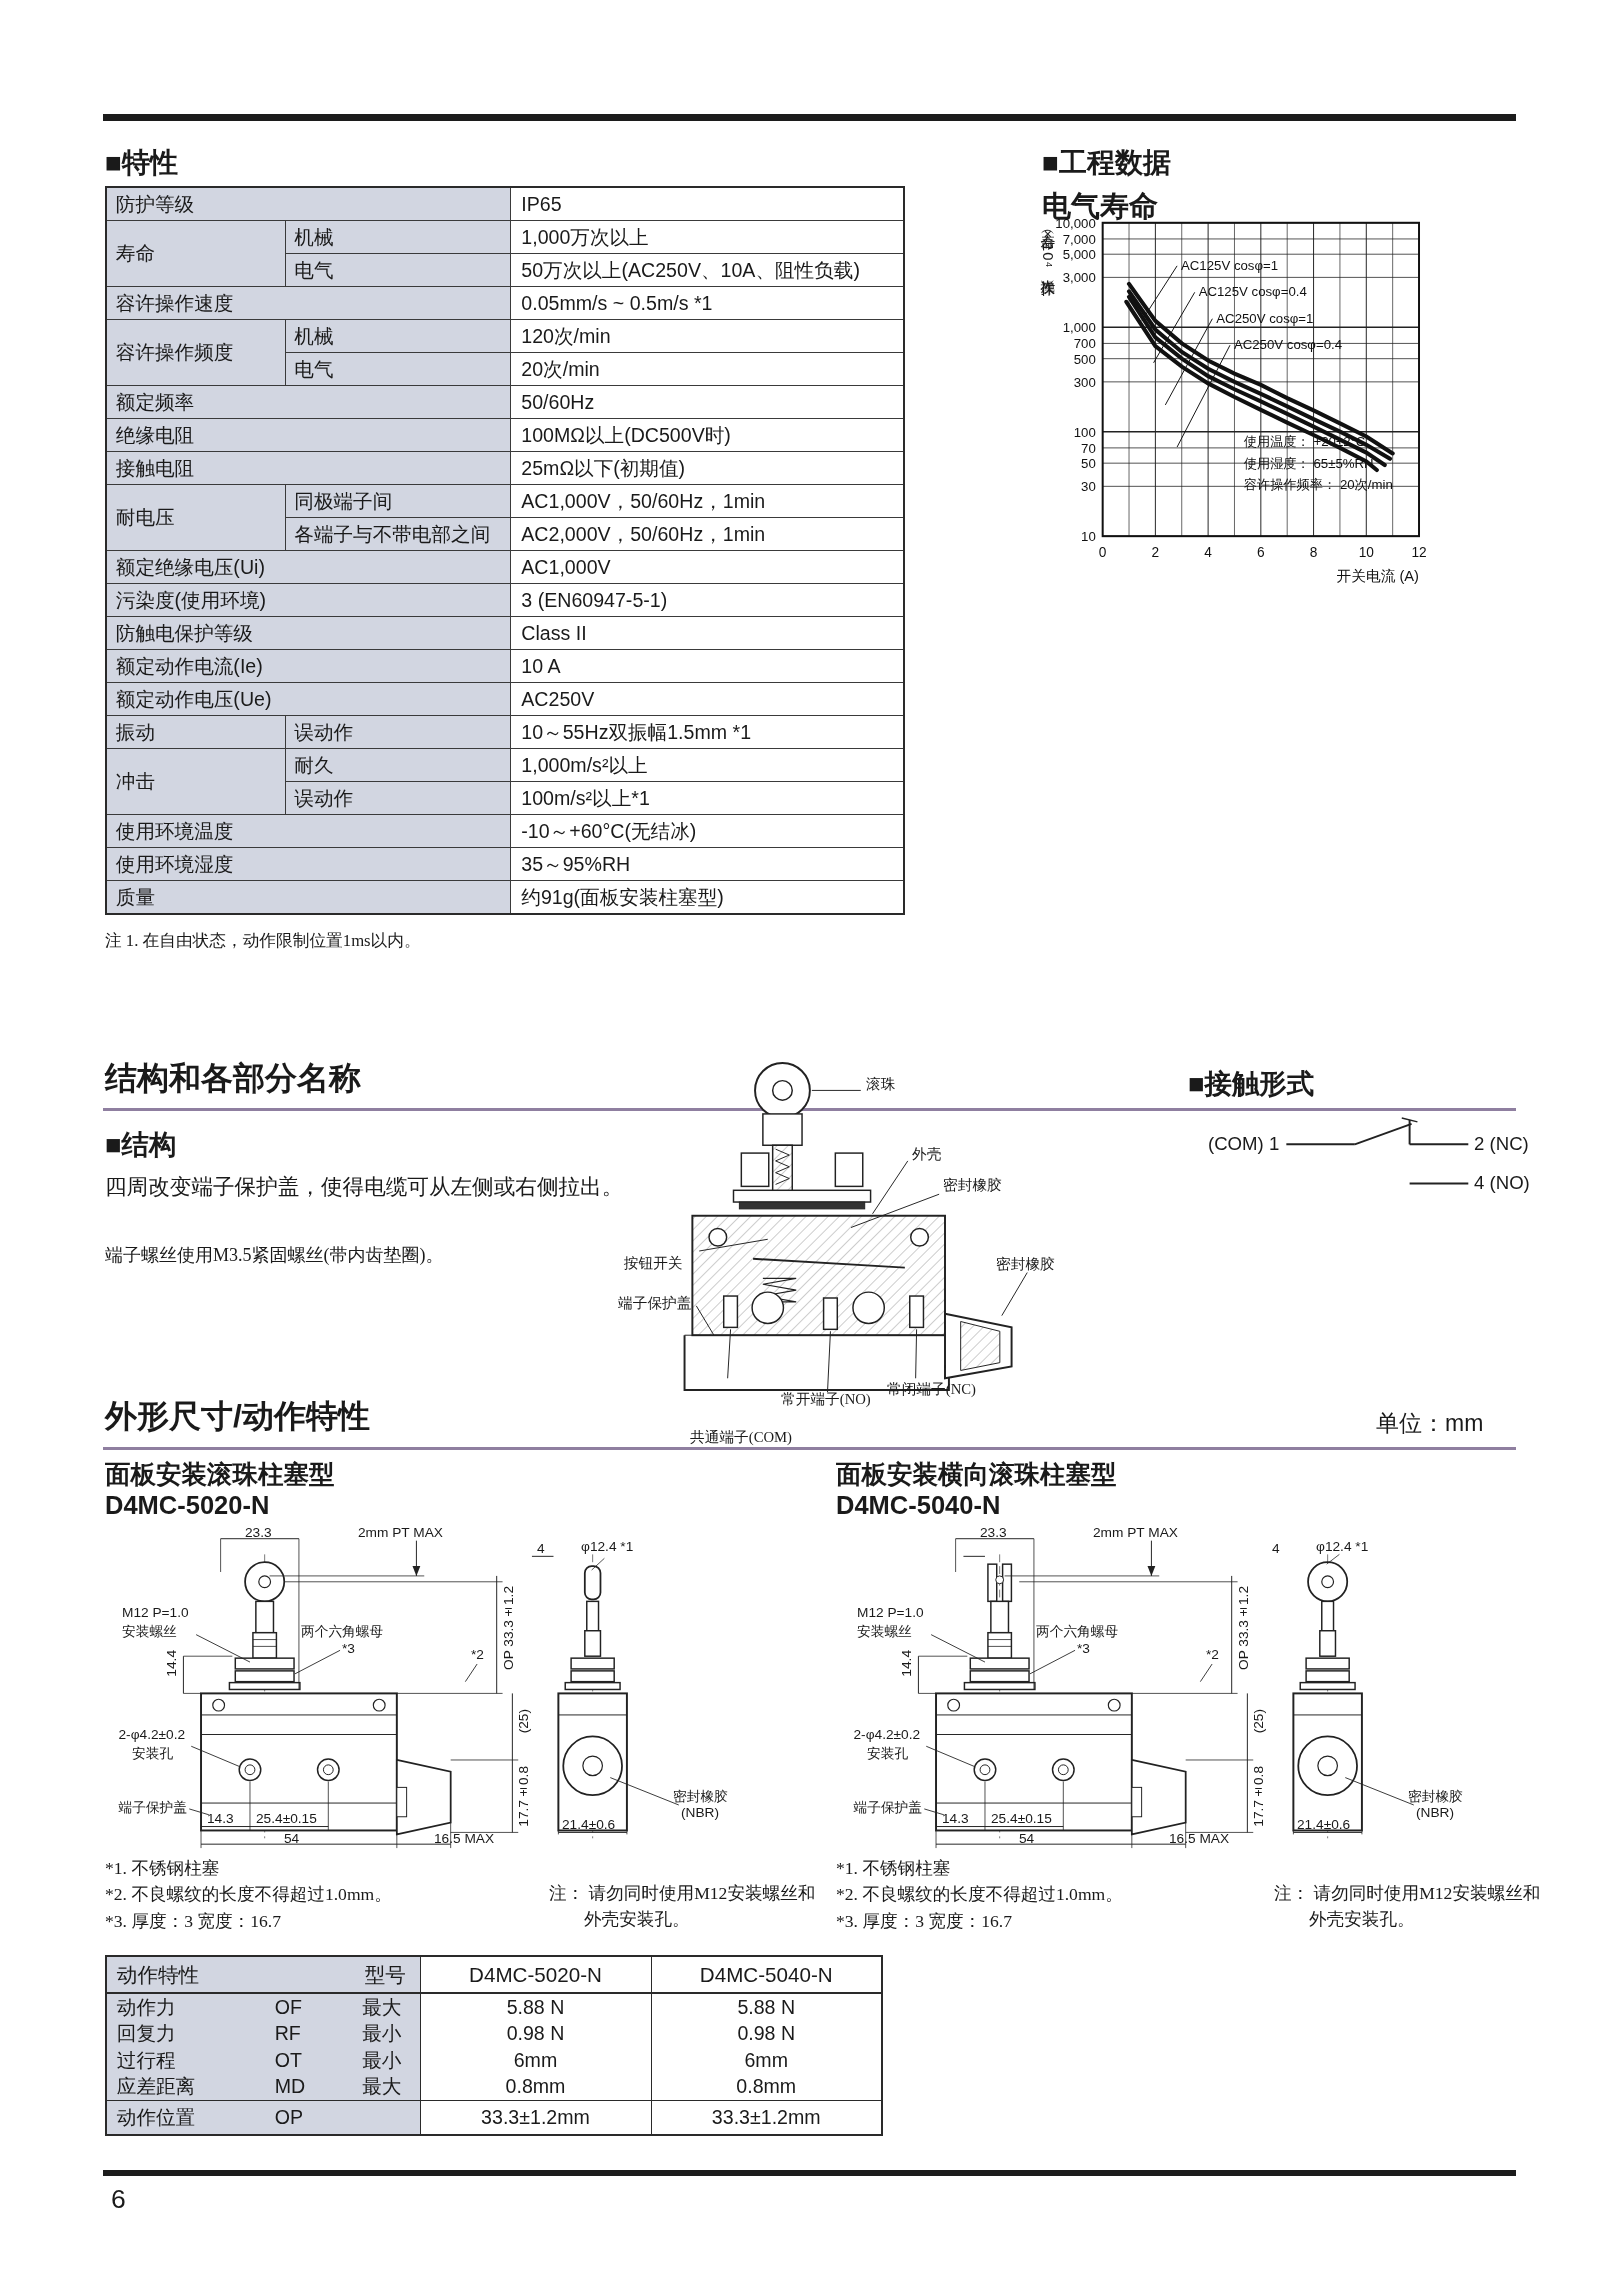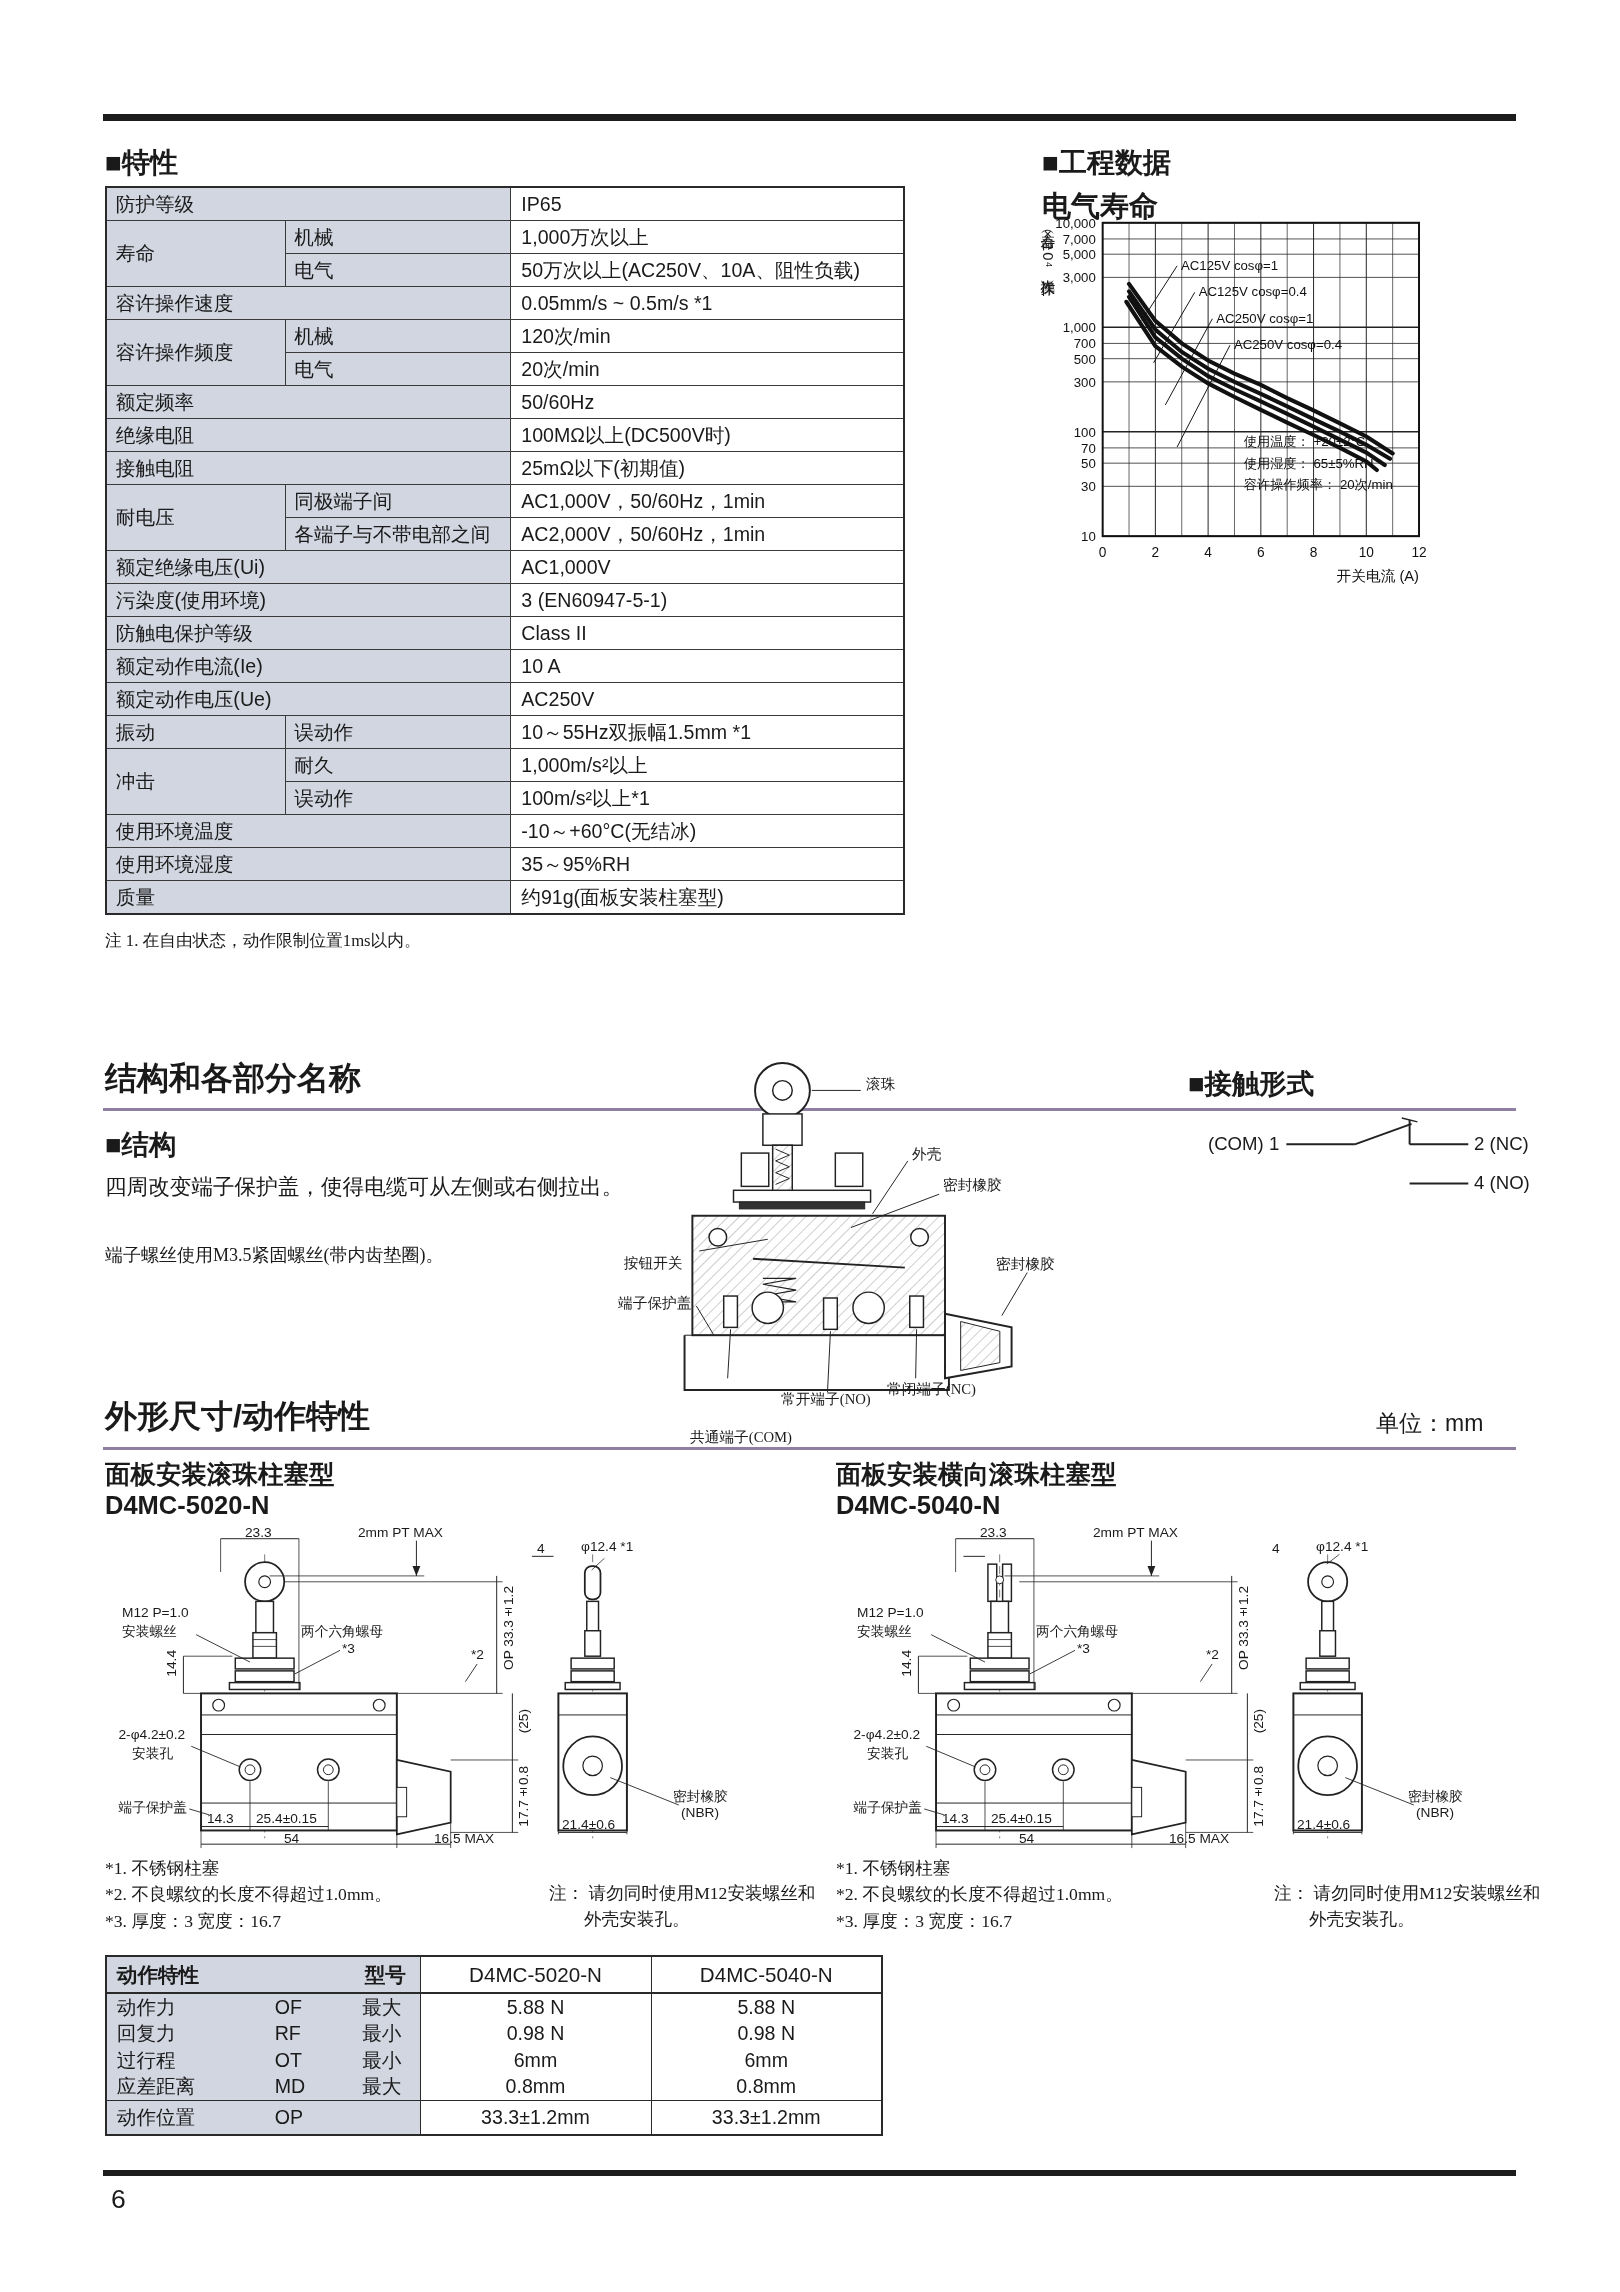--- a/index.html
+++ b/index.html
@@ -534,21 +534,21 @@
 
   <div id="op-table-wrap">
     <table class="op">
       <colgroup>
           <col style="width:314px">
           <col style="width:231px">
           <col style="width:231px">
         </colgroup>
       <tbody id="op-body">
           <tr>
-            <td class="gray" style="border-bottom: 2px solid rgb(42, 42, 42); font-weight: bold;">
+            <td class="gray" style="border-bottom: 2px solid rgb(42, 42, 42);">
               <div class="oph">
                 <span>动作特性</span>
                 <span>型号</span>
               </div>
             </td>
             <td class="valcell" style="border-bottom: 2px solid rgb(42, 42, 42); height: 35px; font-size: 20.6px;">D4MC-5020-N</td>
             <td class="valcell" style="border-bottom: 2px solid rgb(42, 42, 42); height: 35px; font-size: 20.6px;">D4MC-5040-N</td>
           </tr>
           <tr>
             <td class="gray">

